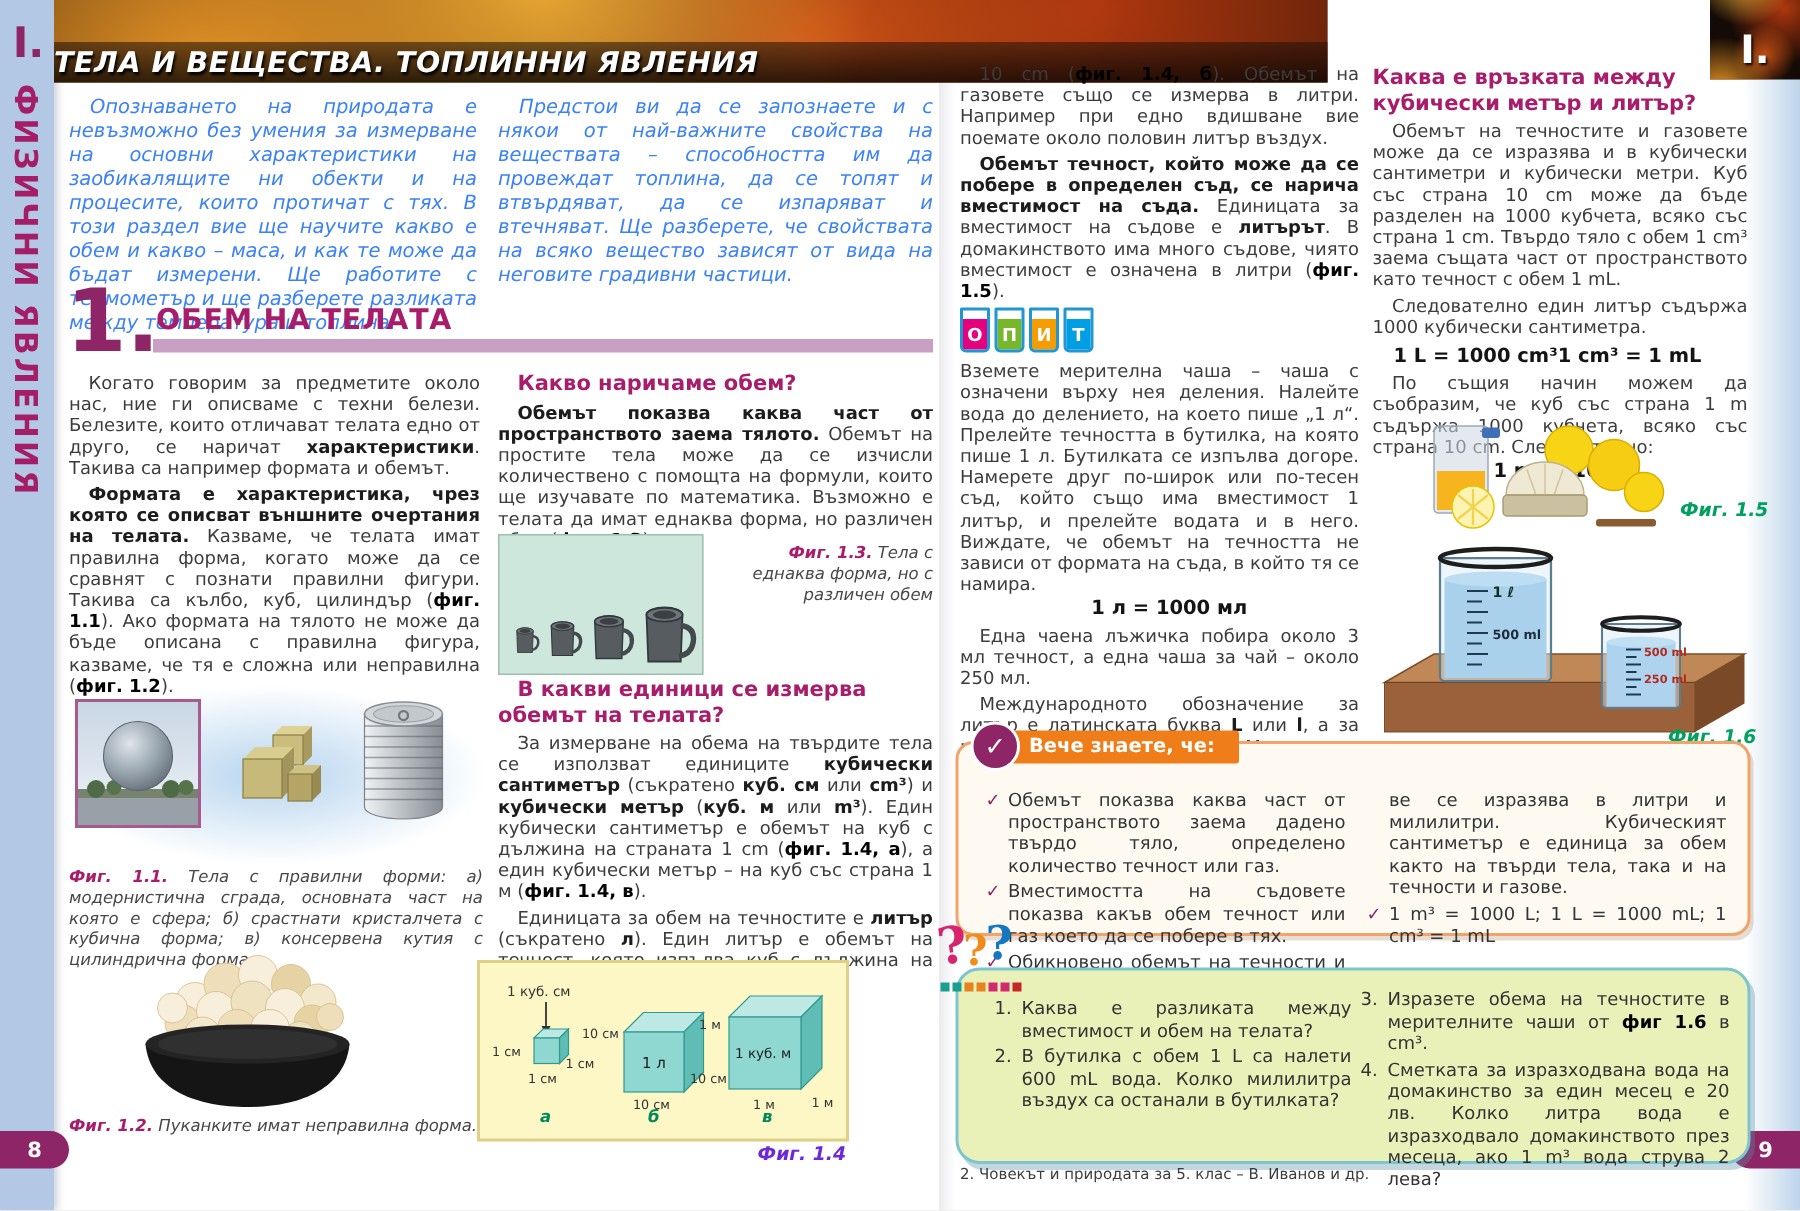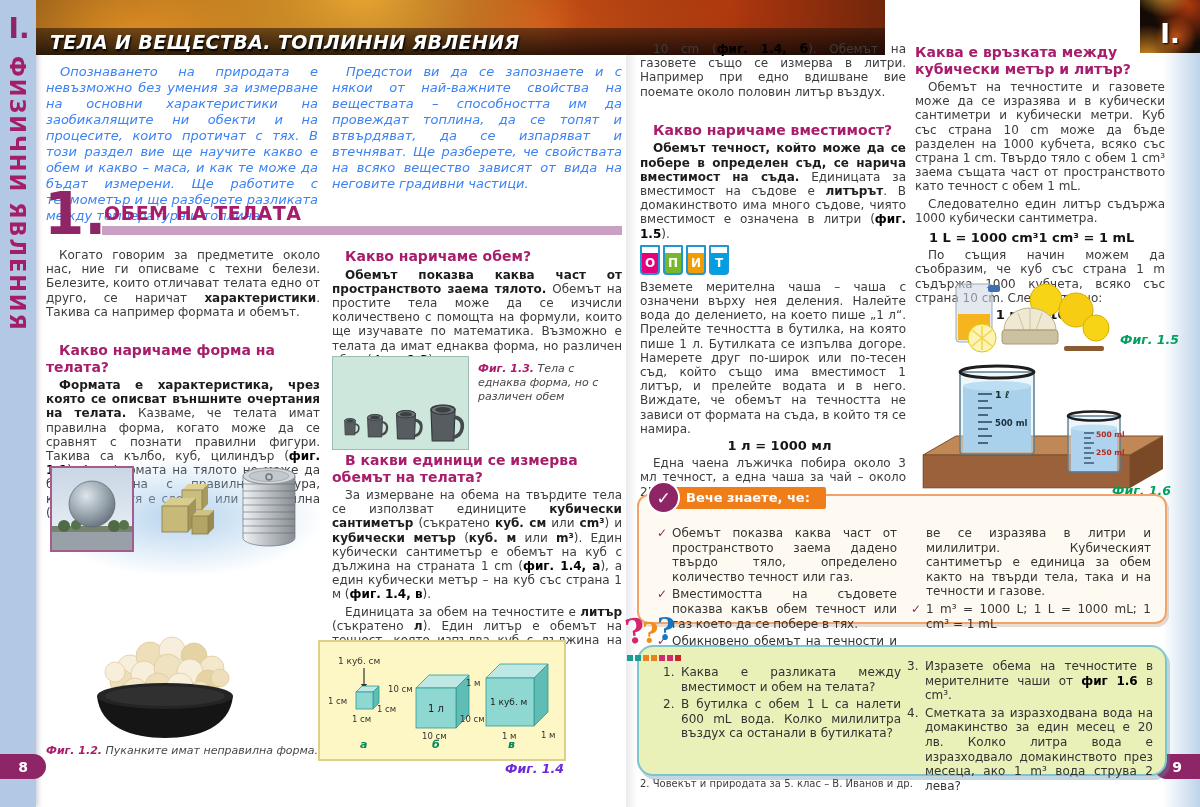--- a/index.html
+++ b/index.html
@@ -21,21 +21,21 @@
 
   
   .lava{background:
       radial-gradient(circle at 12% 115%, rgba(250,160,40,.95), rgba(250,160,40,0) 45%),
       radial-gradient(circle at 38% -30%, rgba(252,190,60,.9), rgba(252,190,60,0) 42%),
       radial-gradient(circle at 60% 70%, rgba(235,95,25,.8), rgba(235,95,25,0) 40%),
       radial-gradient(circle at 82% 10%, rgba(190,60,15,.9), rgba(190,60,15,0) 55%),
       #150b06;}
   .banner{left:36px;top:0;width:849px;height:55px;}
   .banner-strip{position:absolute;left:0;right:0;bottom:0;height:27px;
-      background:linear-gradient(rgba(35,18,10,.55),rgba(12,6,4,.82));display:flex;align-items:center;padding-left:14px;}
+      background:linear-gradient(rgba(35,18,10,.55),rgba(12,6,4,.82));display:flex;align-items:center;}
   .banner-title{color:#fff;font-weight:bold;font-style:italic;font-size:19px;letter-spacing:.4px;
       text-shadow:1px 2px 2px #000;white-space:nowrap;}
   .corner{left:1140px;top:0;width:60px;height:53px;display:flex;align-items:flex-end;justify-content:center;}
   .corner-unit{color:#fff;font-size:26px;font-weight:bold;text-shadow:1px 1px 2px #000;padding-bottom:4px;}
 
   
   .intro{font-size:13px;line-height:16px;font-style:italic;color:#3b82f6;text-align:justify;text-indent:14px;}
   .txt{font-size:12px;line-height:14.2px;color:#3c3c3c;text-align:justify;}
   .txt p{margin:0 0 3px;text-indent:13px;}
   .txt p.noindent{text-indent:0;}
@@ -116,21 +116,20 @@
 
   <div class="abs intro" style="left:46px;top:64px;width:272px;">Опознаването на природата е невъзможно без умения за измерване на основни характеристики на заобикалящите ни обекти и на процесите, които протичат с тях. В този раздел вие ще научите какво е обем и какво – маса, и как те може да бъдат измерени. Ще работите с термометър и ще разберете разликата между температура и топлина.</div>
   <div class="abs intro" style="left:332px;top:64px;width:290px;">Предстои ви да се запознаете и с някои от най-важните свойства на веществата – способността им да провеждат топлина, да се топят и втвърдяват, да се изпаряват и втечняват. Ще разберете, че свойствата на всяко вещество зависят от вида на неговите градивни частици.</div>
 
   <div class="abs sec-num">1.</div>
   <div class="abs sec-title">ОБЕМ НА ТЕЛАТА</div>
   <div class="abs sec-bar"></div>
 
   <div class="abs txt" style="left:46px;top:248px;width:274px;">
     <p><span>Когато говорим за предметите около нас, ние ги описваме с техни белези. Белезите, които отличават телата едно от друго, се наричат </span><span class="seg-b">характеристики</span><span>. Такива са например формата и обемът.</span></p>
-    <div class="h-col">Какво наричаме форма на телата?</div>
     <p><span class="seg-b">Формата е характеристика, чрез която се описват външните очертания на телата.</span><span> Казваме, че телата имат правилна форма, когато може да се сравнят с познати правилни фигури. Такива са кълбо, куб, цилиндър (</span><span class="seg-g">фиг. 1.1</span><span>). Ако формата на тялото не може да бъде описана с правилна фигура, казваме, че тя е сложна или неправилна (</span><span class="seg-g">фиг. 1.2</span><span>).</span></p>
   </div>
 
   <div class="abs fig11-bg"></div>
   <div class="abs photo-frame" style="left:50px;top:466px;width:80px;height:82px;">
     <svg width="80" height="82">
       <defs>
         <linearGradient id="sky" x1="0" y1="0" x2="0" y2="1">
             <stop offset="0" stop-color="#c9d6e4"></stop>
             <stop offset="1" stop-color="#eef3f8"></stop>
@@ -182,20 +181,21 @@
           <line x1="3" y1="48" x2="55" y2="48"></line>
           <line x1="3" y1="55" x2="55" y2="55"></line>
         <line x1="3" y1="62" x2="55" y2="62"></line>
           <line x1="3" y1="69" x2="55" y2="69"></line>
       </g>
       <ellipse cx="29" cy="12" rx="26" ry="8" fill="#d3d7da" stroke="#878d93" stroke-width="1"></ellipse>
       <ellipse cx="29" cy="12" rx="20" ry="5.5" fill="#c3c8cc" stroke="#9aa0a6" stroke-width=".7"></ellipse>
       <circle cx="29" cy="13" r="3" fill="none" stroke="#70767c" stroke-width="1.5"></circle>
     </svg>
   </div>
+  <div class="abs cap" style="left:46px;top:578px;width:276px;"><span class="seg-fig">Фиг. 1.1.</span><span> Тела с правилни форми: а) модернистична сграда, основната част на която е сфера; б) срастнати кристалчета с кубична форма; в) консервена кутия с цилиндрична форма</span></div>
 
   <div class="abs" style="left:80px;top:622px;">
     <svg width="170" height="118">
       <g stroke="#d8c08e" stroke-width=".6">
         <circle cx="50" cy="46" r="13" fill="#f7efdc"></circle>
           <circle cx="70" cy="34" r="14" fill="#eedfba"></circle>
         <circle cx="92" cy="28" r="13" fill="#f7efdc"></circle>
           <circle cx="114" cy="34" r="13" fill="#e6d3a4"></circle>
         <circle cx="132" cy="46" r="12" fill="#f3e8cc"></circle>
           <circle cx="42" cy="60" r="12" fill="#eedfba"></circle>
@@ -243,21 +243,21 @@
         <path d="M9,-20 q8,1 7,9 q-1,7 -8,8" fill="none" stroke="#44494d" stroke-width="3"></path>
       </g>
       <g transform="translate(110,84) scale(1.2)">
         <path d="M-9,0 L-10,-26 a10,4 0 0 1 20,0 L9,0 Z" fill="#575c60" stroke="#33383c"></path>
         <ellipse cx="0" cy="-26" rx="10" ry="3.8" fill="#6e7478" stroke="#33383c"></ellipse>
           <ellipse cx="0" cy="-26" rx="6.5" ry="2.4" fill="#3c4044"></ellipse>
         <path d="M9,-20 q8,1 7,9 q-1,7 -8,8" fill="none" stroke="#44494d" stroke-width="3"></path>
       </g>
     </svg>
   </div>
-  <div class="abs cap" style="left:478px;top:362px;width:144px;text-align:left;"><span class="seg-fig">Фиг. 1.3.</span><span> Тела с еднаква форма, но с различен обем</span></div>
+  <div class="abs cap" style="left:478px;top:362px;width:144px;text-align:right;"><span class="seg-fig">Фиг. 1.3.</span><span> Тела с еднаква форма, но с различен обем</span></div>
 
   <div class="abs txt" style="left:332px;top:452px;width:290px;">
     <div class="h-col" style="margin-top:0;">В какви единици се измерва обемът на телата?</div>
     <p><span>За измерване на обема на твърдите тела се използват единиците </span><span class="seg-b">кубически сантиметър</span><span> (съкратено </span><span class="seg-b">куб. см</span><span> или </span><span class="seg-b">cm³</span><span>) и </span><span class="seg-b">кубически метър</span><span> (</span><span class="seg-b">куб. м</span><span> или </span><span class="seg-b">m³</span><span>). Един кубически сантиметър е обемът на куб с дължина на страната 1 cm (</span><span class="seg-g">фиг. 1.4, а</span><span>), а един кубически метър – на куб със страна 1 м (</span><span class="seg-g">фиг. 1.4, в</span><span>).</span></p>
     <p><span>Единицата за обем на течностите е </span><span class="seg-b">литър</span><span> (съкратено </span><span class="seg-b">л</span><span>). Един литър е обемът на течност, която изпълва куб с дължина на страната</span></p>
   </div>
 
   <div class="abs fig14-box">
     <svg width="240" height="113" style="font-family:'DejaVu Sans',sans-serif;">
 
@@ -288,21 +288,20 @@
       <text x="146" y="44" font-size="8.5" fill="#333">1 м</text>
       <text x="221" y="96" font-size="8.5" fill="#333">1 м</text>
       <text x="182" y="97" font-size="8.5" fill="#333">1 м</text>
       <text x="188" y="106" font-size="11" font-style="italic" font-weight="bold" fill="#00875c">в</text>
     </svg>
   </div>
   <div class="abs cap-mag" style="left:486px;top:761px;width:78px;text-align:right;">Фиг. 1.4</div>
 
   <div class="abs txt" style="left:640px;top:42px;width:266px;">
     <p><span>10 cm (</span><span class="seg-g">фиг. 1.4, б</span><span>). Обемът на газовете също се измерва в литри. Например при едно вдишване вие поемате около половин литър въздух.</span></p>
-    <div class="h-col">Какво наричаме вместимост?</div>
     <p><span class="seg-b">Обемът течност, който може да се побере в определен съд, се нарича вместимост на съда.</span><span> Единицата за вместимост на съдове е </span><span class="seg-b">литърът</span><span>. В домакинството има много съдове, чиято вместимост е означена в литри (</span><span class="seg-g">фиг. 1.5</span><span>).</span></p>
     <div class="exp">
       <div class="cup" style="background:linear-gradient(#fff 0 6px,#e5007d 6px);">
           <span>О</span>
         </div>
       <div class="cup" style="background:linear-gradient(#fff 0 6px,#76b82a 6px);">
           <span>П</span>
         </div>
       <div class="cup" style="background:linear-gradient(#fff 0 6px,#f59c00 6px);">
           <span>И</span>

